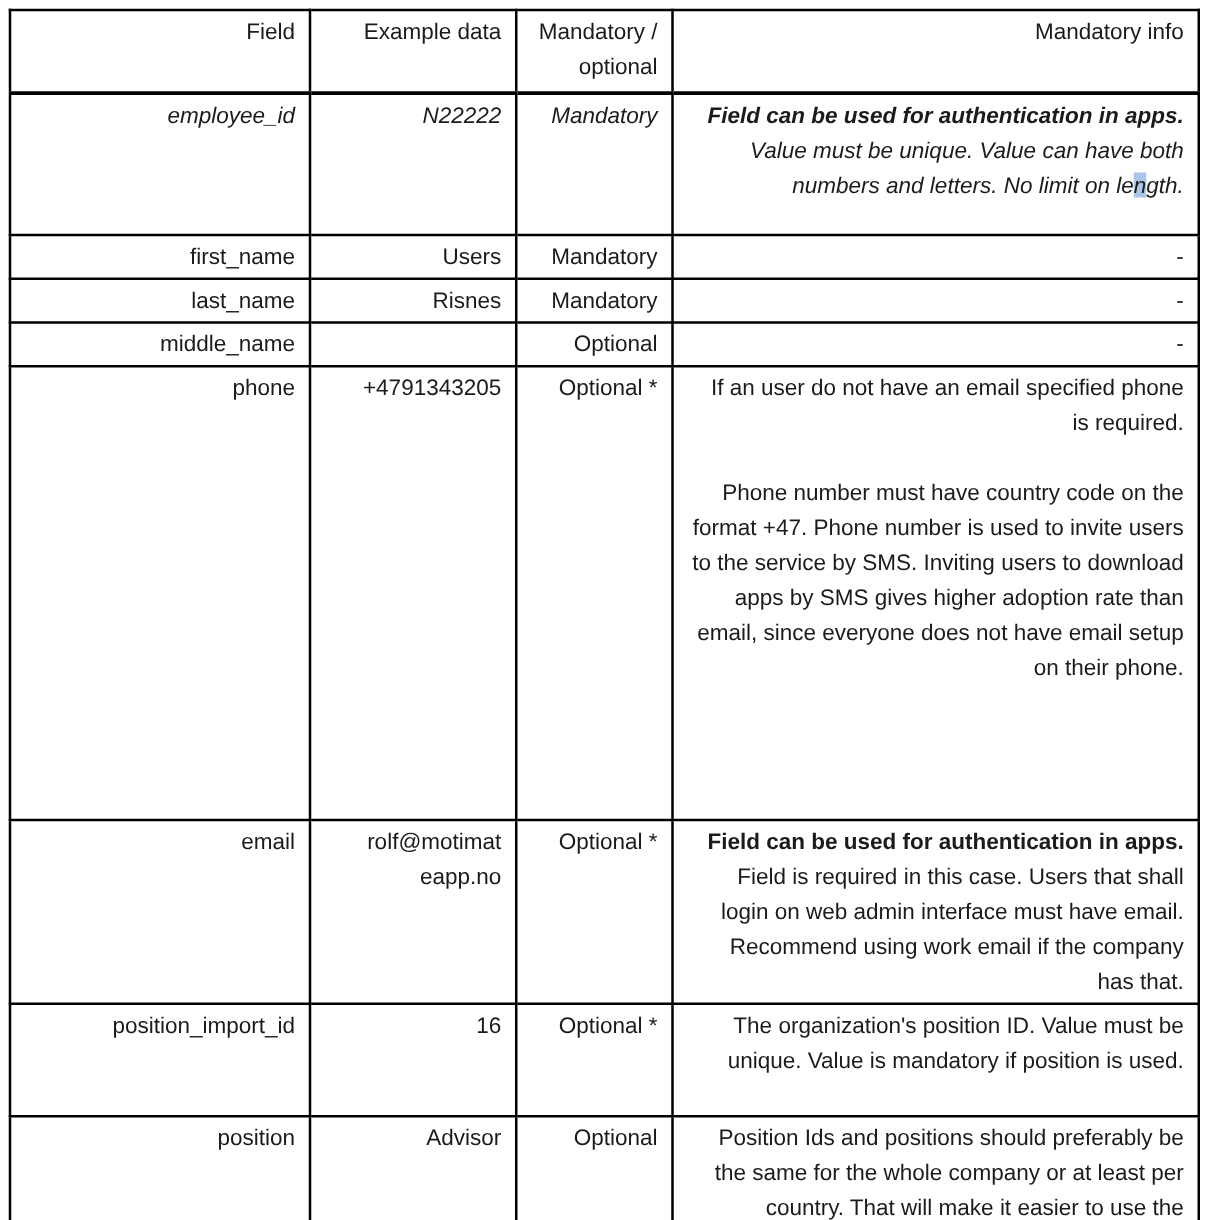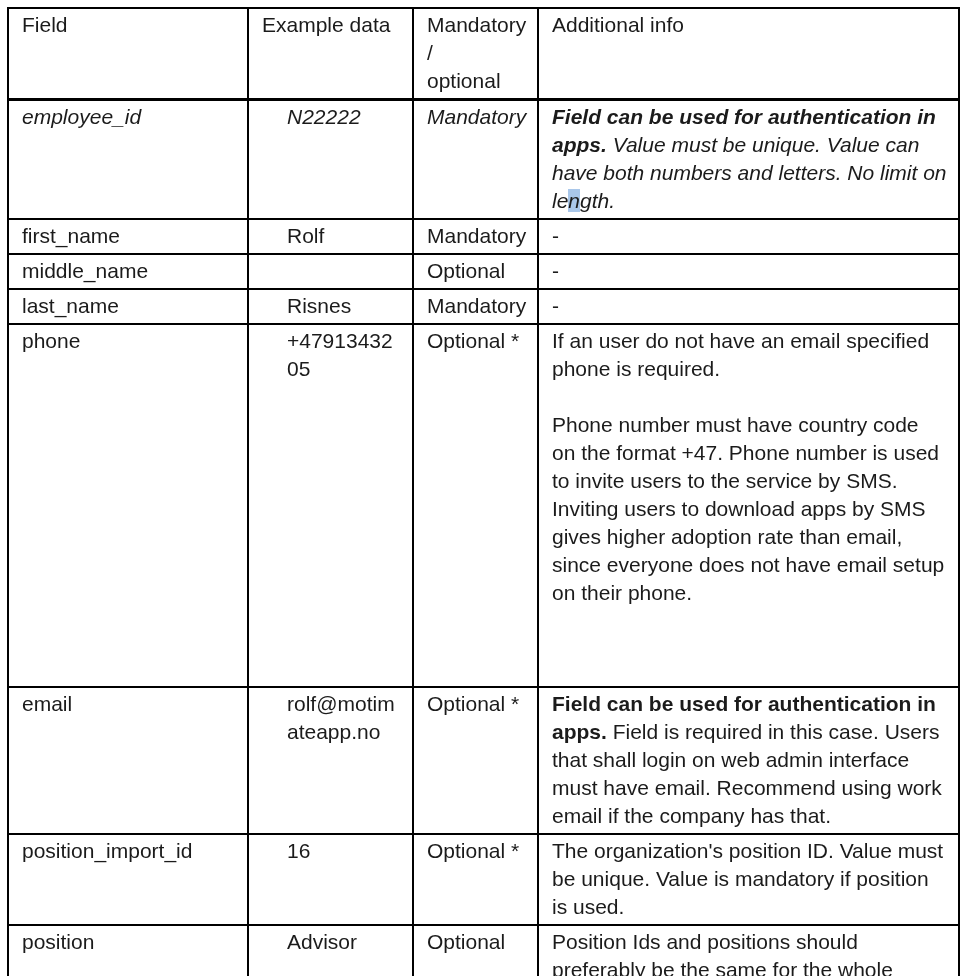--- a/index.html
+++ b/index.html
@@ -25,23 +25,23 @@
     border-bottom: 5px solid #000;
   }
   col.c1 { width: 240px; }
   col.c2 { width: 165px; }
   col.c3 { width: 125px; }
   col.c4 { width: 421px; }
 
   th, td {
     border: 2px solid #000;
     vertical-align: top;
-    text-align: left;
+    text-align: right;
     padding: 2px 11px 3px 13px;
-    font-size: 21px;
+    font-size: 18px;
     line-height: 28px;
     font-weight: normal;
     overflow: hidden;
   }
   thead th {
     height: 59px;
     border-bottom: 3px solid #000;
     white-space: pre-line;
   }
   td.info-cell { white-space: pre-wrap; }
@@ -59,46 +59,46 @@
       <col class="c2">
       <col class="c3">
       <col class="c4">
   </colgroup>
   <thead>
     <tr>
       <th>Field</th>
       <th>Example data</th>
       <th>Mandatory /
 optional</th>
-      <th>Additional info</th>
+      <th>Mandatory info</th>
     </tr>
   </thead>
   <tbody>
       <tr style="height: 113px; font-style: italic;">
     <td class="field-cell">employee_id</td>
     <td class="example-cell">N22222</td>
     <td class="requirement-cell">Mandatory</td>
     <td class="info-cell"><span class="seg-bold">Field can be used for authentication in apps.</span><span> Value must be unique. Value can have both numbers and letters. No limit on le</span><span class="seg-highlight">n</span><span>gth.</span></td>
   </tr>
       <tr style="height: 33px; margin-left: 25px;">
     <td class="field-cell">first_name</td>
-    <td class="example-cell">Rolf</td>
+    <td class="example-cell">Users</td>
+    <td class="requirement-cell">Mandatory</td>
+    <td class="info-cell"><span>-</span></td>
+  </tr>
+      <tr style="height: 33px;">
+    <td class="field-cell">last_name</td>
+    <td class="example-cell">Risnes</td>
     <td class="requirement-cell">Mandatory</td>
     <td class="info-cell"><span>-</span></td>
   </tr>
       <tr style="height: 33px;">
     <td class="field-cell">middle_name</td>
     <td class="example-cell"></td>
     <td class="requirement-cell">Optional</td>
-    <td class="info-cell"><span>-</span></td>
-  </tr>
-      <tr style="height: 33px;">
-    <td class="field-cell">last_name</td>
-    <td class="example-cell">Risnes</td>
-    <td class="requirement-cell">Mandatory</td>
     <td class="info-cell"><span>-</span></td>
   </tr>
       <tr style="height: 363px;">
     <td class="field-cell">phone</td>
     <td class="example-cell">+4791343205</td>
     <td class="requirement-cell">Optional *</td>
     <td class="info-cell"><span>If an user do not have an email specified phone is required.
 
 Phone number must have country code on the format +47. Phone number is used to invite users to the service by SMS. Inviting users to download apps by SMS gives higher adoption rate than email, since everyone does not have email setup on their phone.</span></td>
   </tr>

